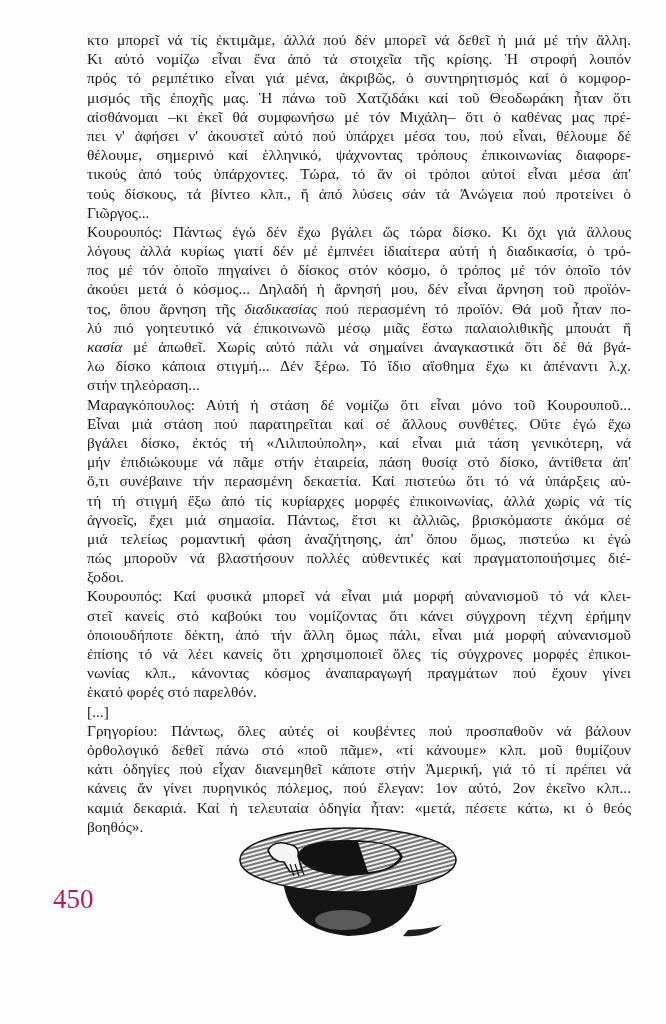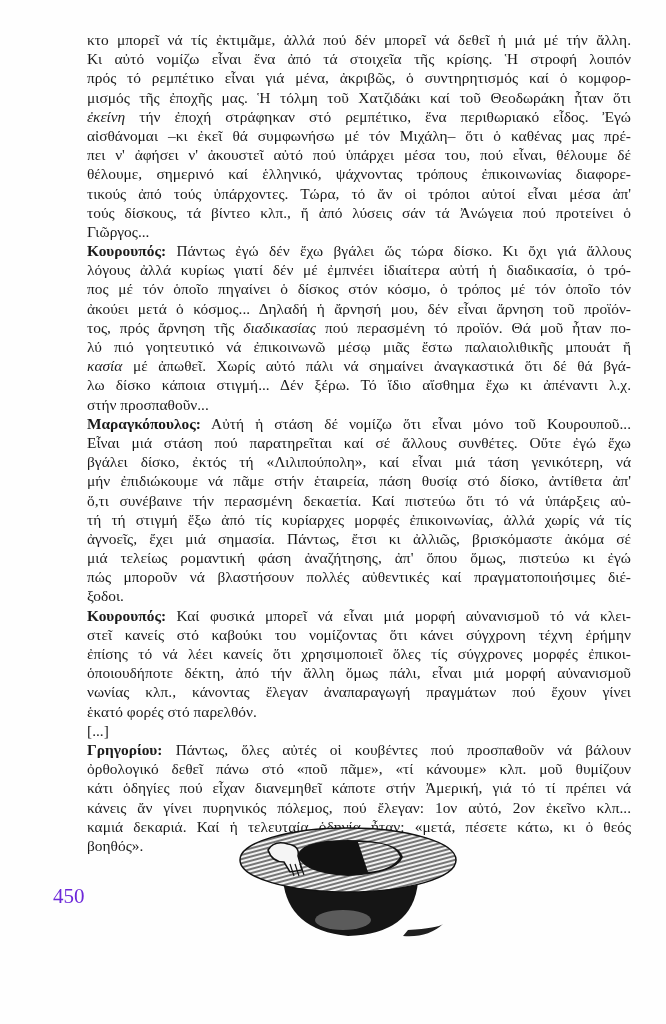--- a/index.html
+++ b/index.html
@@ -5,69 +5,68 @@
   html, body { margin: 0; padding: 0; background: #fefefe; }
   body { width: 666px; height: 1024px; position: relative; overflow: hidden; }
   .page { position: absolute; left: 0; top: 0; width: 554px; height: 1024px; background: #fefefe; }
   .text-block {
     position: absolute; left: 87px; top: 30px; width: 544px;
     font-family: "Liberation Serif", "DejaVu Serif", serif;
     font-size: 15.4px; line-height: 19.2px; color: #1a1a1a;
   }
   .line { display: block; white-space: nowrap; text-align: justify; text-align-last: justify; height: 19.2px; }
   .line.last { text-align-last: left; }
-  .speaker { font-weight: bold; }
+  .speaker { font-weight: normal; }
   .it { font-style: italic; }
   .page-number {
     position: absolute; left: 53px; top: 884px;
     font-family: "Liberation Serif", "DejaVu Serif", serif;
-    font-size: 21px; color: #6d28d9;
+    font-size: 27px; color: #be185d;
   }
   .illustration { position: absolute; left: 228px; top: 812px; width: 240px; height: 140px; }
 </style>
 </head>
 <body>
 
 <div class="page">
   <div class="text-block" id="text-block">
       <span class="line"><span>κτο μπορεῖ νά τίς ἐκτιμᾶμε, ἀλλά πού δέν μπορεῖ νά δεθεῖ ἡ μιά μέ τήν ἄλλη.</span></span>
       <span class="line"><span>Κι αὐτό νομίζω εἶναι ἕνα ἀπό τά στοιχεῖα τῆς κρίσης. Ἡ στροφή λοιπόν</span></span>
       <span class="line"><span>πρός τό ρεμπέτικο εἶναι γιά μένα, ἀκριβῶς, ὁ συντηρητισμός καί ὁ κομφορ-</span></span>
-      <span class="line"><span>μισμός τῆς ἐποχῆς μας. Ἡ τόλμη τοῦ Χατζιδάκι καί τοῦ Θεοδωράκη ἦταν ὅτι</span></span>
-      <span class="line"><span class="it">ἐκείνη</span><span> τήν ἐποχή στράφηκαν στό ρεμπέτικο, ἕνα περιθωριακό εἶδος. Ἐγώ</span></span>
+      <span class="line"><span>μισμός τῆς ἐποχῆς μας. Ἡ πάνω τοῦ Χατζιδάκι καί τοῦ Θεοδωράκη ἦταν ὅτι</span></span>
       <span class="line"><span>αἰσθάνομαι –κι ἐκεῖ θά συμφωνήσω μέ τόν Μιχάλη– ὅτι ὁ καθένας μας πρέ-</span></span>
       <span class="line"><span>πει ν' ἀφήσει ν' ἀκουστεῖ αὐτό πού ὑπάρχει μέσα του, πού εἶναι, θέλουμε δέ</span></span>
       <span class="line"><span>θέλουμε, σημερινό καί ἑλληνικό, ψάχνοντας τρόπους ἐπικοινωνίας διαφορε-</span></span>
       <span class="line"><span>τικούς ἀπό τούς ὑπάρχοντες. Τώρα, τό ἄν οἱ τρόποι αὐτοί εἶναι μέσα ἀπ'</span></span>
       <span class="line"><span>τούς δίσκους, τά βίντεο κλπ., ἤ ἀπό λύσεις σάν τά Ἀνώγεια πού προτείνει ὁ</span></span>
       <span class="line last"><span>Γιῶργος...</span></span>
       <span class="line"><span class="speaker">Κουρουπός:</span><span> Πάντως ἐγώ δέν ἔχω βγάλει ὥς τώρα δίσκο. Κι ὄχι γιά ἄλλους</span></span>
       <span class="line"><span>λόγους ἀλλά κυρίως γιατί δέν μέ ἐμπνέει ἰδιαίτερα αὐτή ἡ διαδικασία, ὁ τρό-</span></span>
       <span class="line"><span>πος μέ τόν ὁποῖο πηγαίνει ὁ δίσκος στόν κόσμο, ὁ τρόπος μέ τόν ὁποῖο τόν</span></span>
       <span class="line"><span>ἀκούει μετά ὁ κόσμος... Δηλαδή ἡ ἄρνησή μου, δέν εἶναι ἄρνηση τοῦ προϊόν-</span></span>
-      <span class="line"><span>τος, πρός ἄρνηση τῆς </span><span class="it">διαδικασίας</span><span> πού περασμένη τό προϊόν. Θά μοῦ ἦταν πο-</span></span>
+      <span class="line"><span>τος, ὅπου ἄρνηση τῆς </span><span class="it">διαδικασίας</span><span> πού περασμένη τό προϊόν. Θά μοῦ ἦταν πο-</span></span>
       <span class="line"><span>λύ πιό γοητευτικό νά ἐπικοινωνῶ μέσῳ μιᾶς ἔστω παλαιολιθικῆς μπουάτ ἤ</span></span>
       <span class="line"><span class="it">κασία</span><span> μέ ἀπωθεῖ. Χωρίς αὐτό πάλι νά σημαίνει ἀναγκαστικά ὅτι δέ θά βγά-</span></span>
       <span class="line"><span>λω δίσκο κάποια στιγμή... Δέν ξέρω. Τό ἴδιο αἴσθημα ἔχω κι ἀπέναντι λ.χ.</span></span>
-      <span class="line last"><span>στήν προσπαθοῦν...</span></span>
+      <span class="line last"><span>στήν τηλεόραση...</span></span>
       <span class="line"><span class="speaker">Μαραγκόπουλος:</span><span> Αὐτή ἡ στάση δέ νομίζω ὅτι εἶναι μόνο τοῦ Κουρουποῦ...</span></span>
       <span class="line"><span>Εἶναι μιά στάση πού παρατηρεῖται καί σέ ἄλλους συνθέτες. Οὔτε ἐγώ ἔχω</span></span>
       <span class="line"><span>βγάλει δίσκο, ἐκτός τή «Λιλιπούπολη», καί εἶναι μιά τάση γενικότερη, νά</span></span>
       <span class="line"><span>μήν ἐπιδιώκουμε νά πᾶμε στήν ἑταιρεία, πάση θυσίᾳ στό δίσκο, ἀντίθετα ἀπ'</span></span>
       <span class="line"><span>ὅ,τι συνέβαινε τήν περασμένη δεκαετία. Καί πιστεύω ὅτι τό νά ὑπάρξεις αὐ-</span></span>
       <span class="line"><span>τή τή στιγμή ἔξω ἀπό τίς κυρίαρχες μορφές ἐπικοινωνίας, ἀλλά χωρίς νά τίς</span></span>
       <span class="line"><span>ἀγνοεῖς, ἔχει μιά σημασία. Πάντως, ἔτσι κι ἀλλιῶς, βρισκόμαστε ἀκόμα σέ</span></span>
       <span class="line"><span>μιά τελείως ρομαντική φάση ἀναζήτησης, ἀπ' ὅπου ὅμως, πιστεύω κι ἐγώ</span></span>
       <span class="line"><span>πώς μποροῦν νά βλαστήσουν πολλές αὐθεντικές καί πραγματοποιήσιμες διέ-</span></span>
       <span class="line last"><span>ξοδοι.</span></span>
       <span class="line"><span class="speaker">Κουρουπός:</span><span> Καί φυσικά μπορεῖ νά εἶναι μιά μορφή αὐνανισμοῦ τό νά κλει-</span></span>
       <span class="line"><span>στεῖ κανείς στό καβούκι του νομίζοντας ὅτι κάνει σύγχρονη τέχνη ἐρήμην</span></span>
+      <span class="line"><span>ὁποιουδήποτε δέκτη, ἀπό τήν ἄλλη ὅμως πάλι, εἶναι μιά μορφή αὐνανισμοῦ</span></span>
       <span class="line"><span>ἐπίσης τό νά λέει κανείς ὅτι χρησιμοποιεῖ ὅλες τίς σύγχρονες μορφές ἐπικοι-</span></span>
-      <span class="line"><span>ὁποιουδήποτε δέκτη, ἀπό τήν ἄλλη ὅμως πάλι, εἶναι μιά μορφή αὐνανισμοῦ</span></span>
-      <span class="line"><span>νωνίας κλπ., κάνοντας ἔλεγαν ἀναπαραγωγή πραγμάτων πού ἔχουν γίνει</span></span>
+      <span class="line"><span>νωνίας κλπ., κάνοντας κόσμος ἀναπαραγωγή πραγμάτων πού ἔχουν γίνει</span></span>
       <span class="line last"><span>ἑκατό φορές στό παρελθόν.</span></span>
       <span class="line last"><span>[...]</span></span>
       <span class="line"><span class="speaker">Γρηγορίου:</span><span> Πάντως, ὅλες αὐτές οἱ κουβέντες πού προσπαθοῦν νά βάλουν</span></span>
       <span class="line"><span>ὀρθολογικό δεθεῖ πάνω στό «ποῦ πᾶμε», «τί κάνουμε» κλπ. μοῦ θυμίζουν</span></span>
       <span class="line"><span>κάτι ὁδηγίες πού εἶχαν διανεμηθεῖ κάποτε στήν Ἀμερική, γιά τό τί πρέπει νά</span></span>
       <span class="line"><span>κάνεις ἄν γίνει πυρηνικός πόλεμος, πού ἔλεγαν: 1ον αὐτό, 2ον ἐκεῖνο κλπ...</span></span>
       <span class="line"><span>καμιά δεκαριά. Καί ἡ τελευταία ὁδηγία ἦταν: «μετά, πέσετε κάτω, κι ὁ θεός</span></span>
       <span class="line last"><span>βοηθός».</span></span>
     </div>
 

